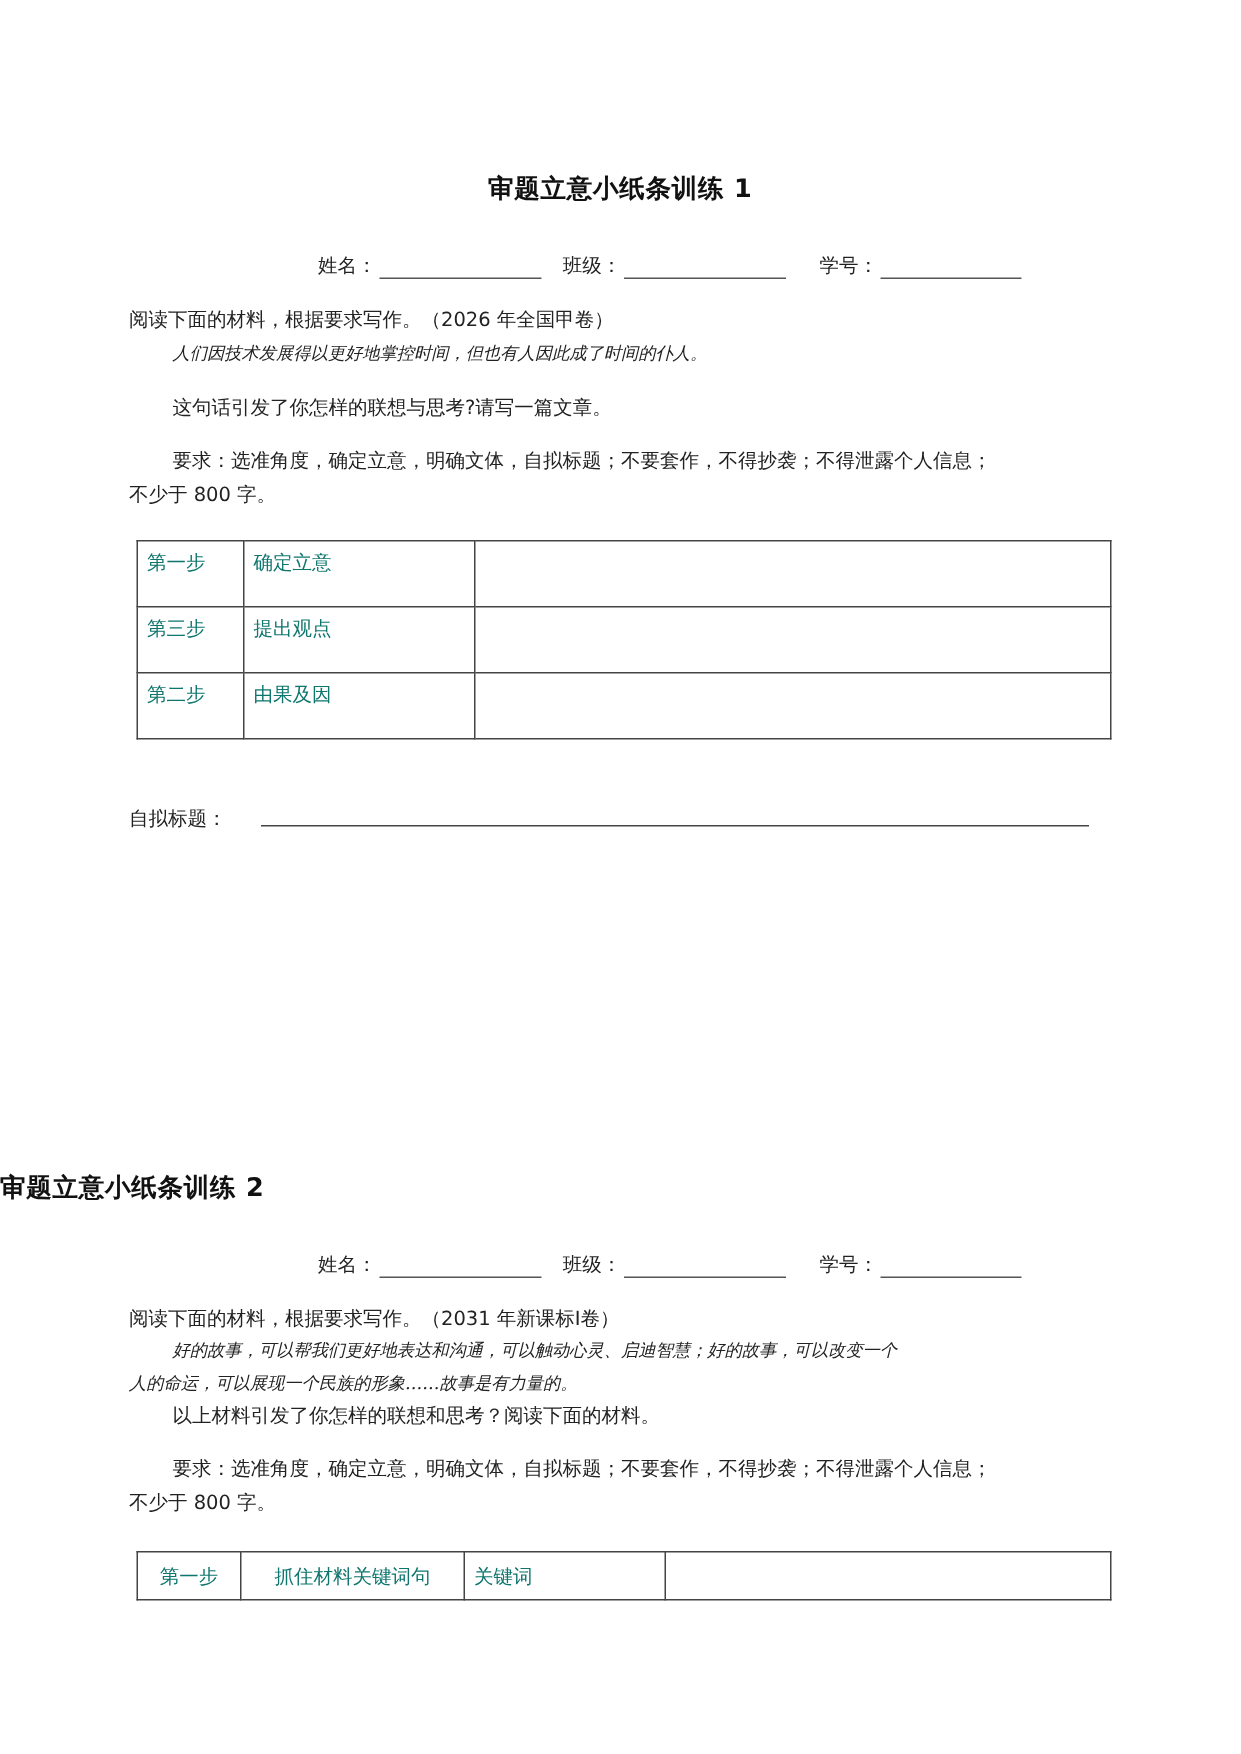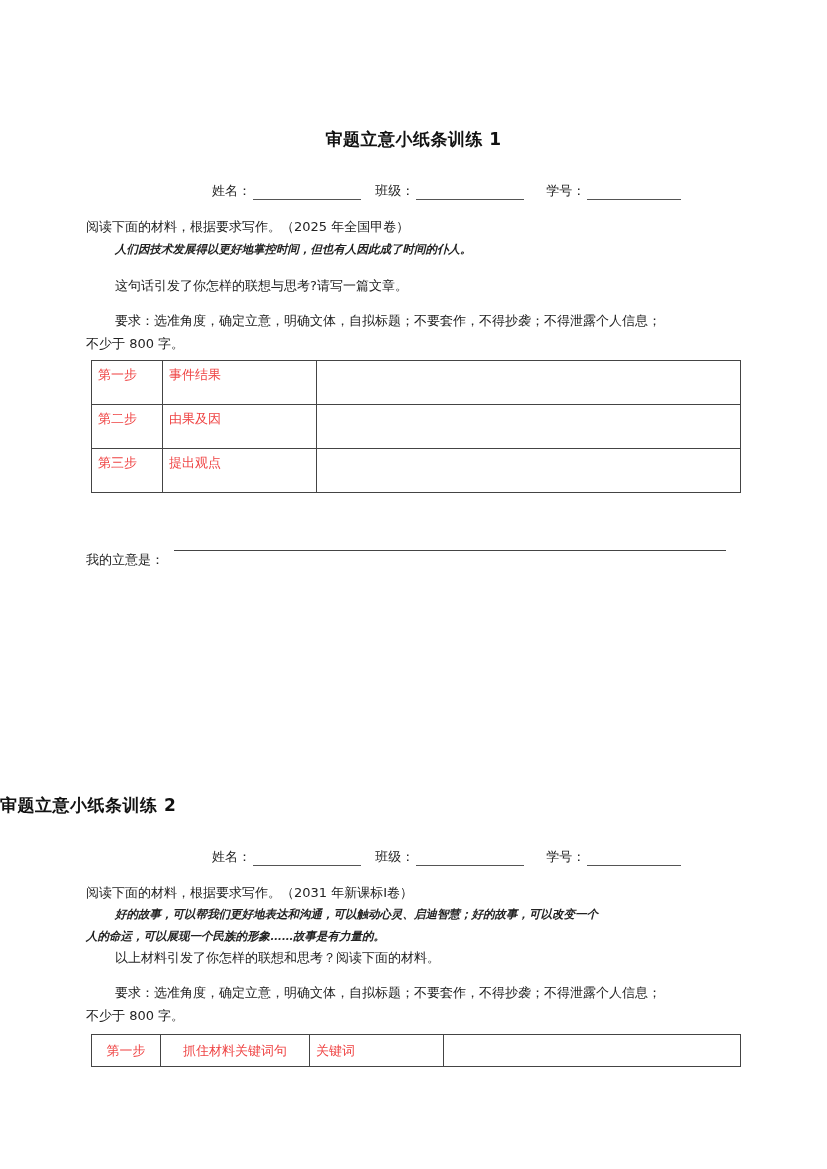--- a/index.html
+++ b/index.html
@@ -1,85 +1,85 @@
 <!DOCTYPE html>
 <html><head>
   <meta charset="utf-8">
   <style>
     html, body { margin: 0; padding: 0; background: #ffffff; }
     body {
       width: 827px; height: 1169px; position: relative; overflow: hidden;
       font-family: "DejaVu Sans", "Liberation Sans", sans-serif;
       color: #1a1a1a;
     }
-    .abs { position: absolute; white-space: nowrap; margin-top: 14px; }
+    .abs { position: absolute; white-space: nowrap; }
     .title {
       font-family: "DejaVu Sans", sans-serif; font-weight: bold;
       font-size: 17px; letter-spacing: 0.5px; color: #111;
     }
     .info { font-size: 13px; color: #222; }
     .info .blank {
       display: inline-block; border-bottom: 1.5px solid #555;
       height: 12px; vertical-align: bottom; margin-left: 2px;
     }
     .txt { font-size: 13px; color: #222; }
     .hand {
       font-family: "DejaVu Serif", "Liberation Serif", serif;
-      font-style: italic; font-size: 11.5px; color: #222; font-weight: bold;
+      font-style: italic; font-size: 11.5px; color: #222;
     }
     table.steps {
       position: absolute; border-collapse: collapse;
       border: 1.5px solid #333;
     }
     table.steps td {
-      border: 1px solid #444; font-size: 13px; color: #ef4444;
+      border: 1px solid #444; font-size: 13px; color: #0f766e;
       vertical-align: top; padding: 5px 6px; box-sizing: border-box;
     }
     .answer-line {
       position: absolute; border-bottom: 1.5px solid #444; height: 1px;
     }
   </style>
 </head>
 <body>
 
 <div class="abs title" style="left:0; width:827px; text-align:center; top:114px;">审题立意小纸条训练 1</div>
 
 <div class="abs info" style="left:212px; top:168px;">
   <span>姓名：</span><span class="blank" style="width:108px;"></span>
   <span style="margin-left:10px;">班级：</span><span class="blank" style="width:108px;"></span>
   <span style="margin-left:18px;">学号：</span><span class="blank" style="width:94px;"></span>
 </div>
 
-<div class="abs txt" style="left:86px; top:204px;">阅读下面的材料，根据要求写作。（2025 年全国甲卷）</div>
+<div class="abs txt" style="left:86px; top:204px;">阅读下面的材料，根据要求写作。（2026 年全国甲卷）</div>
 <div class="abs hand" style="left:115px; top:228px;">人们因技术发展得以更好地掌控时间，但也有人因此成了时间的仆人。</div>
 <div class="abs txt" style="left:115px; top:263px;">这句话引发了你怎样的联想与思考?请写一篇文章。</div>
 <div class="abs txt" style="left:115px; top:298px;">要求：选准角度，确定立意，明确文体，自拟标题；不要套作，不得抄袭；不得泄露个人信息；</div>
 <div class="abs txt" style="left:86px; top:321px;">不少于 800 字。</div>
 
 <table class="steps" style="left:91px; top:360px; width:650px;">
   <tbody>
       <tr style="height:44px;">
     <td style="width:71px;">第一步</td>
-    <td style="width:154px;">事件结果</td>
+    <td style="width:154px;">确定立意</td>
+    <td></td>
+  </tr>
+  <tr style="height:44px;">
+    <td>第三步</td>
+    <td>提出观点</td>
     <td></td>
   </tr>
   <tr style="height:44px;">
     <td>第二步</td>
     <td>由果及因</td>
     <td></td>
   </tr>
-  <tr style="height:44px;">
-    <td>第三步</td>
-    <td>提出观点</td>
-    <td></td>
-  </tr>
 </tbody>
   </table>
 
-<div class="abs txt" style="left:86px; top:537px;">我的立意是：</div>
+<div class="abs txt" style="left:86px; top:537px;">自拟标题：</div>
 <div class="answer-line" style="left:174px; top:549px; width:552px;"></div>
 
 <div class="abs title" style="left:0; width:827px; text-align:left; top:780px;">审题立意小纸条训练 2</div>
 
 <div class="abs info" style="left:212px; top:834px;">
   <span>姓名：</span><span class="blank" style="width:108px;"></span>
   <span style="margin-left:10px;">班级：</span><span class="blank" style="width:108px;"></span>
   <span style="margin-left:18px;">学号：</span><span class="blank" style="width:94px;"></span>
 </div>
 

